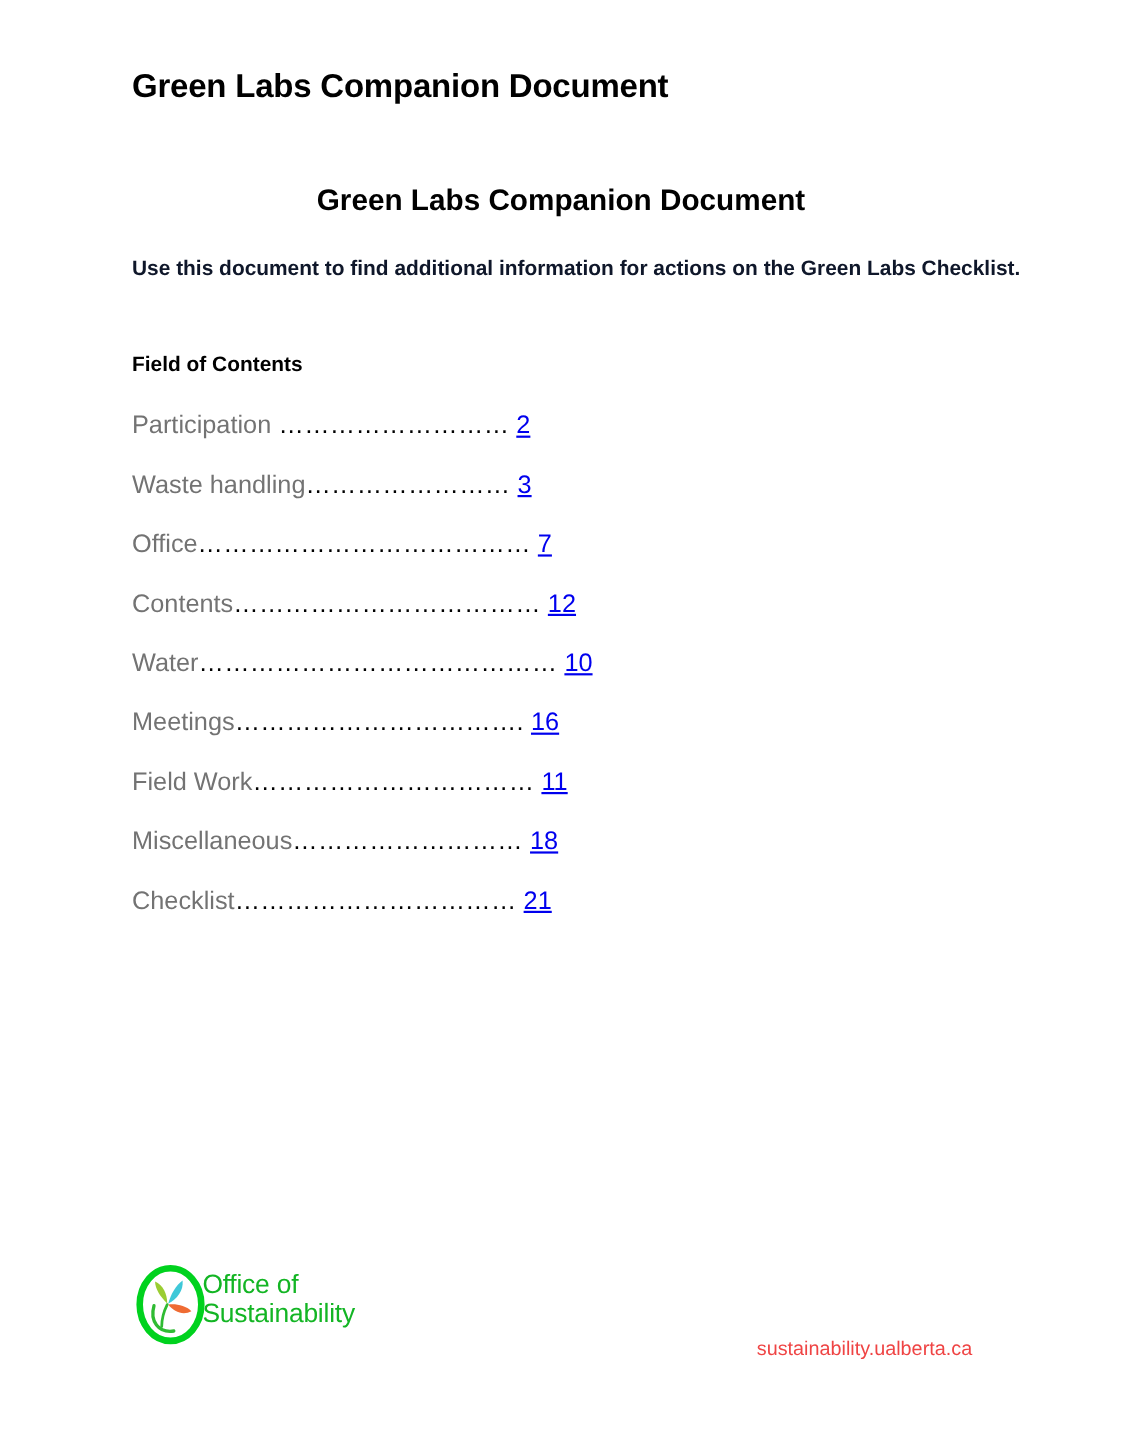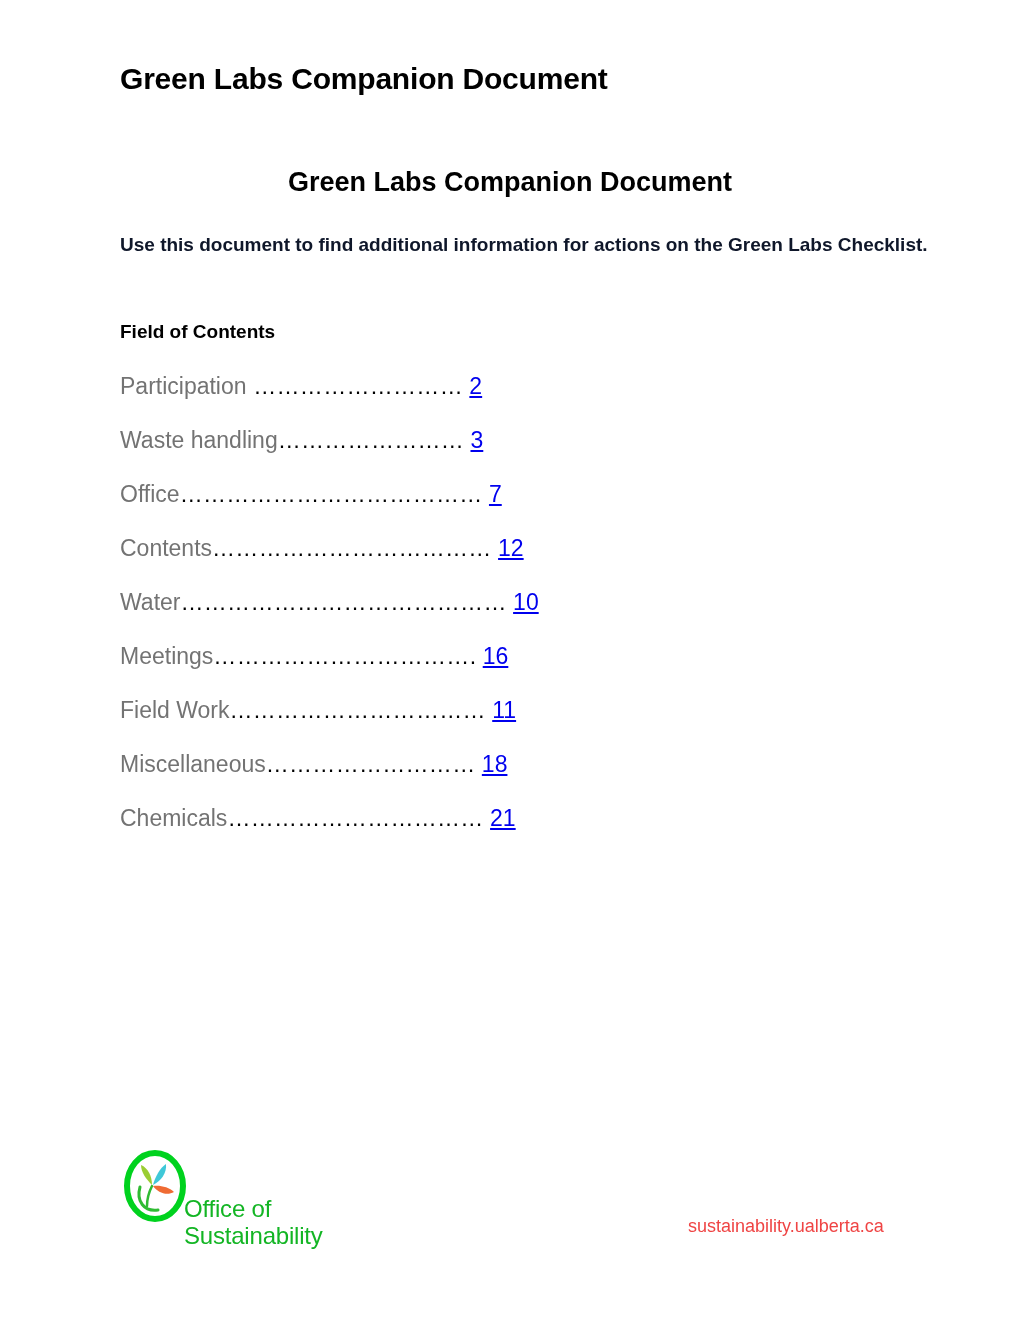--- a/index.html
+++ b/index.html
@@ -123,21 +123,21 @@
     position: absolute;
     left: 62px;
     top: 5px;
     width: 140px;
     font-size: 24px;
     line-height: 27px;
     font-weight: normal;
     color: #13b524;
     letter-spacing: -0.2px;
   }
-  .logo-text .l1 { display: block; margin-top: 41px; }
+  .logo-text .l1 { display: block; }
   .logo-text .l2 { display: block; }
 
   
   .footer-url {
     position: absolute;
     left: 688px;
     top: 1216px;
     font-size: 18px;
     color: #ef4444;
     white-space: nowrap;
@@ -158,21 +158,21 @@
 
   <div class="toc-list" id="toc-list">
       <div class="toc-row"><span class="toc-label">Participation</span><span class="toc-leader"> ………………………</span> <a class="toc-page" href="#">2</a></div>
       <div class="toc-row"><span class="toc-label">Waste handling</span><span class="toc-leader">……………………</span> <a class="toc-page" href="#">3</a></div>
       <div class="toc-row"><span class="toc-label">Office</span><span class="toc-leader">…………………………………</span> <a class="toc-page" href="#">7</a></div>
       <div class="toc-row"><span class="toc-label">Contents</span><span class="toc-leader">………………………………</span> <a class="toc-page" href="#">12</a></div>
       <div class="toc-row"><span class="toc-label">Water</span><span class="toc-leader">……………………………………</span> <a class="toc-page" href="#">10</a></div>
       <div class="toc-row"><span class="toc-label">Meetings</span><span class="toc-leader">…………………………….</span> <a class="toc-page" href="#">16</a></div>
       <div class="toc-row"><span class="toc-label">Field Work</span><span class="toc-leader">……………………………</span> <a class="toc-page" href="#">11</a></div>
       <div class="toc-row"><span class="toc-label">Miscellaneous</span><span class="toc-leader">………………………</span> <a class="toc-page" href="#">18</a></div>
-      <div class="toc-row"><span class="toc-label">Chemicals</span><span class="toc-leader">……………………………</span> <a class="toc-page" href="#">21</a></div>
+      <div class="toc-row"><span class="toc-label">Checklist</span><span class="toc-leader">……………………………</span> <a class="toc-page" href="#">21</a></div>
     </div>
 
   <div class="logo">
     <div class="logo-mark">
       <svg viewBox="0 0 66 74" width="66" height="74" xmlns="http://www.w3.org/2000/svg">
 
         <ellipse cx="33" cy="37" rx="28" ry="33" fill="none" stroke="#00d21e" stroke-width="6"></ellipse>
 
         <path d="M18 38 C14 52, 22 63, 36 61" fill="none" stroke="#2fbb33" stroke-width="3" stroke-linecap="round"></path>
 

